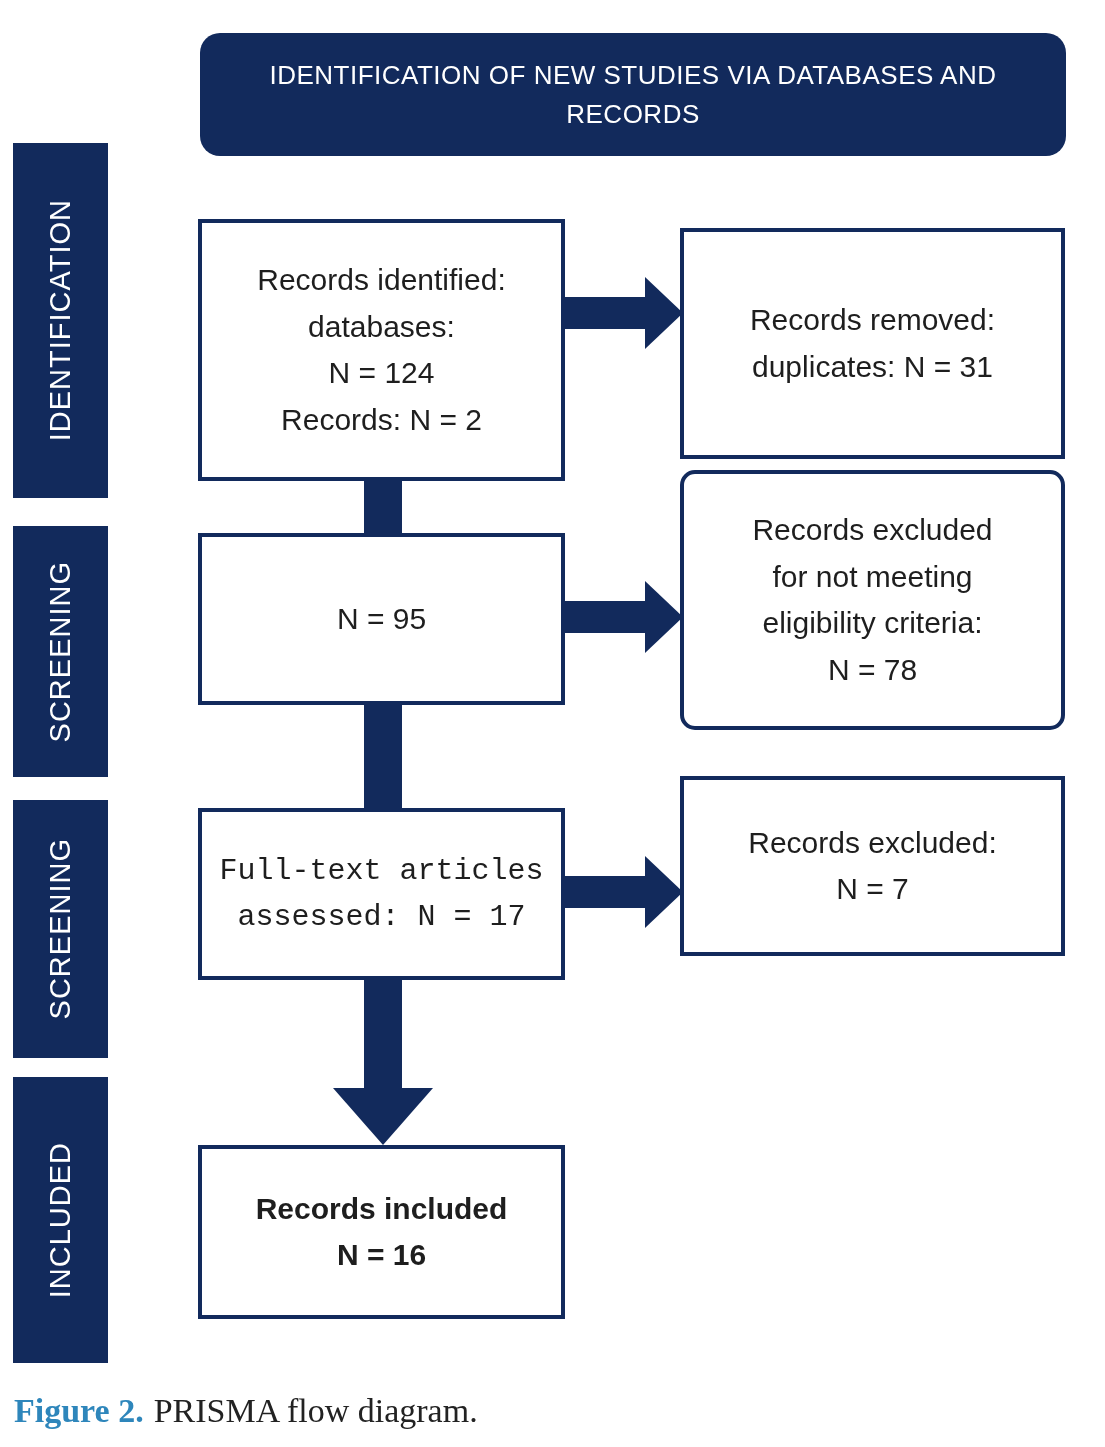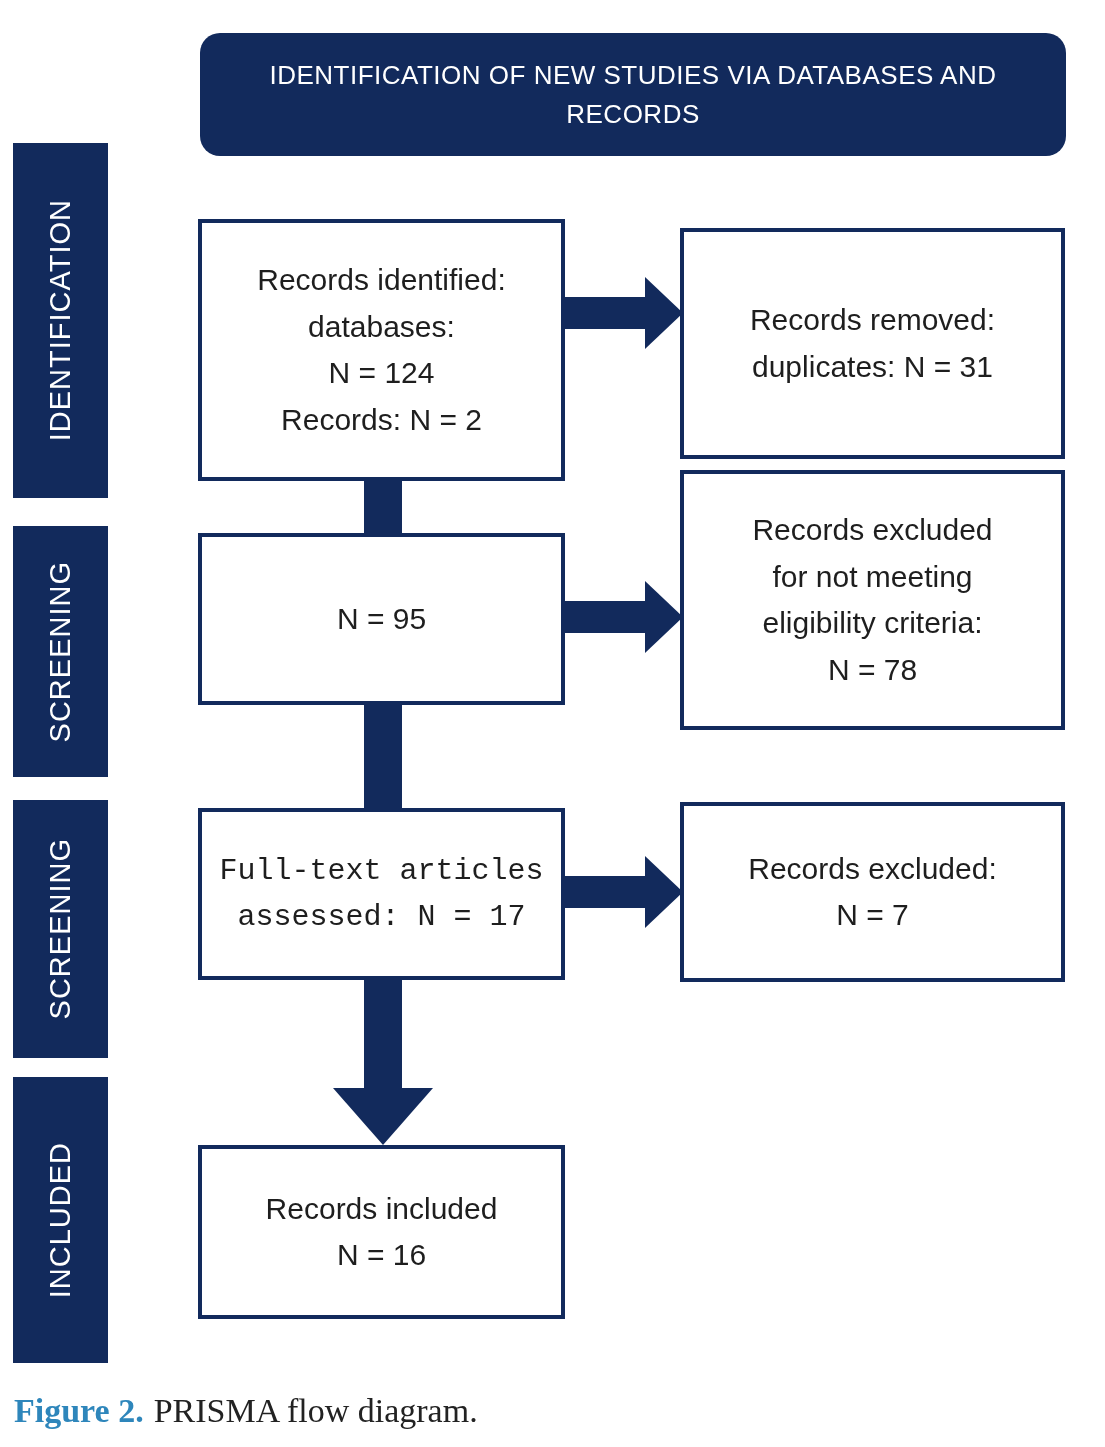--- a/index.html
+++ b/index.html
@@ -63,24 +63,24 @@
     color: var(--text);
     display: flex; flex-direction: column;
     align-items: center; justify-content: center;
     text-align: center;
     font-size: 30px;
     line-height: 1.55;
   }
   .b1 { left: 198px; top: 183px;  width: 367px; height: 262px; margin-top: 36px; }
   .b2 { left: 198px; top: 533px;  width: 367px; height: 172px; }
   .b3 { left: 198px; top: 808px;  width: 367px; height: 172px; font-family: Liberation Mono, monospace; }
-  .b4 { left: 198px; top: 1145px; width: 367px; height: 174px; }
+  .b4 { left: 198px; top: 1145px; width: 367px; height: 174px; font-weight: bold; }
   .r1 { left: 680px; top: 228px;  width: 385px; height: 231px; }
-  .r2 { left: 680px; top: 470px;  width: 385px; height: 260px; }
-  .r3 { left: 680px; top: 802px;  width: 385px; height: 180px; }
+  .r2 { left: 680px; top: 470px;  width: 385px; height: 260px; border-radius: 15px; }
+  .r3 { left: 680px; top: 776px;  width: 385px; height: 180px; }
 
   
   .vconn { position: absolute; width: 38px; background: var(--navy); }
   .c1 { left: 364px; top: 443px; height: 92px; }
   .c2 { left: 364px; top: 703px; height: 107px; }
 
   
   .h-shaft { position: absolute; width: 84px; height: 32px; background: var(--navy); }
   .h-head  {
     position: absolute; width: 0; height: 0;

